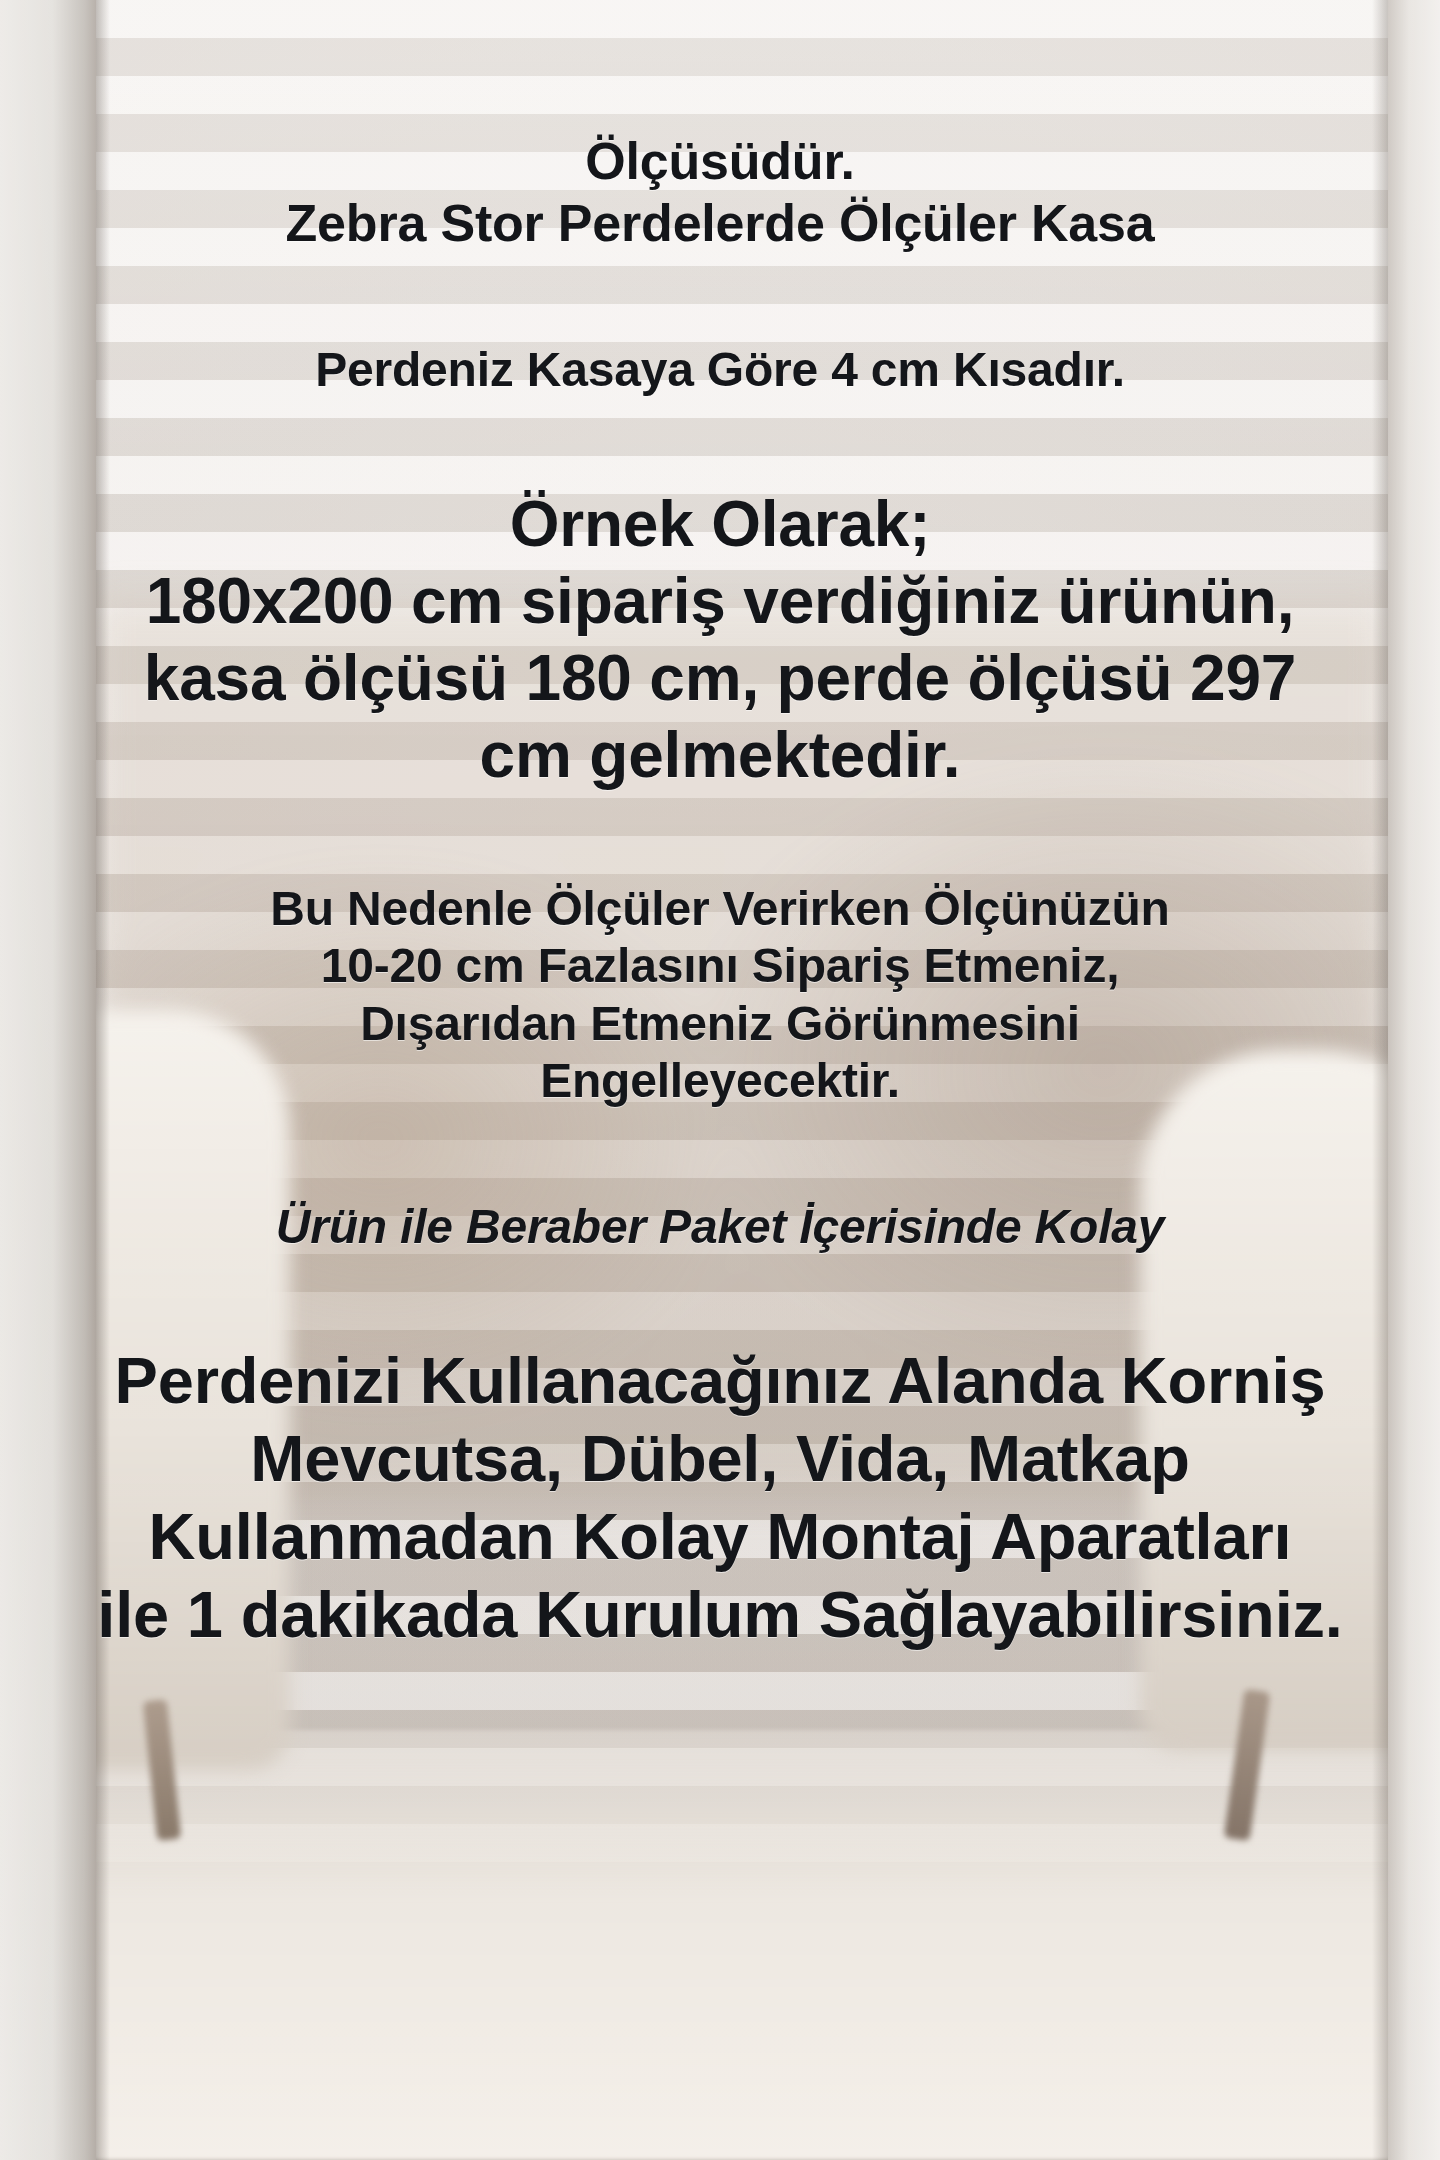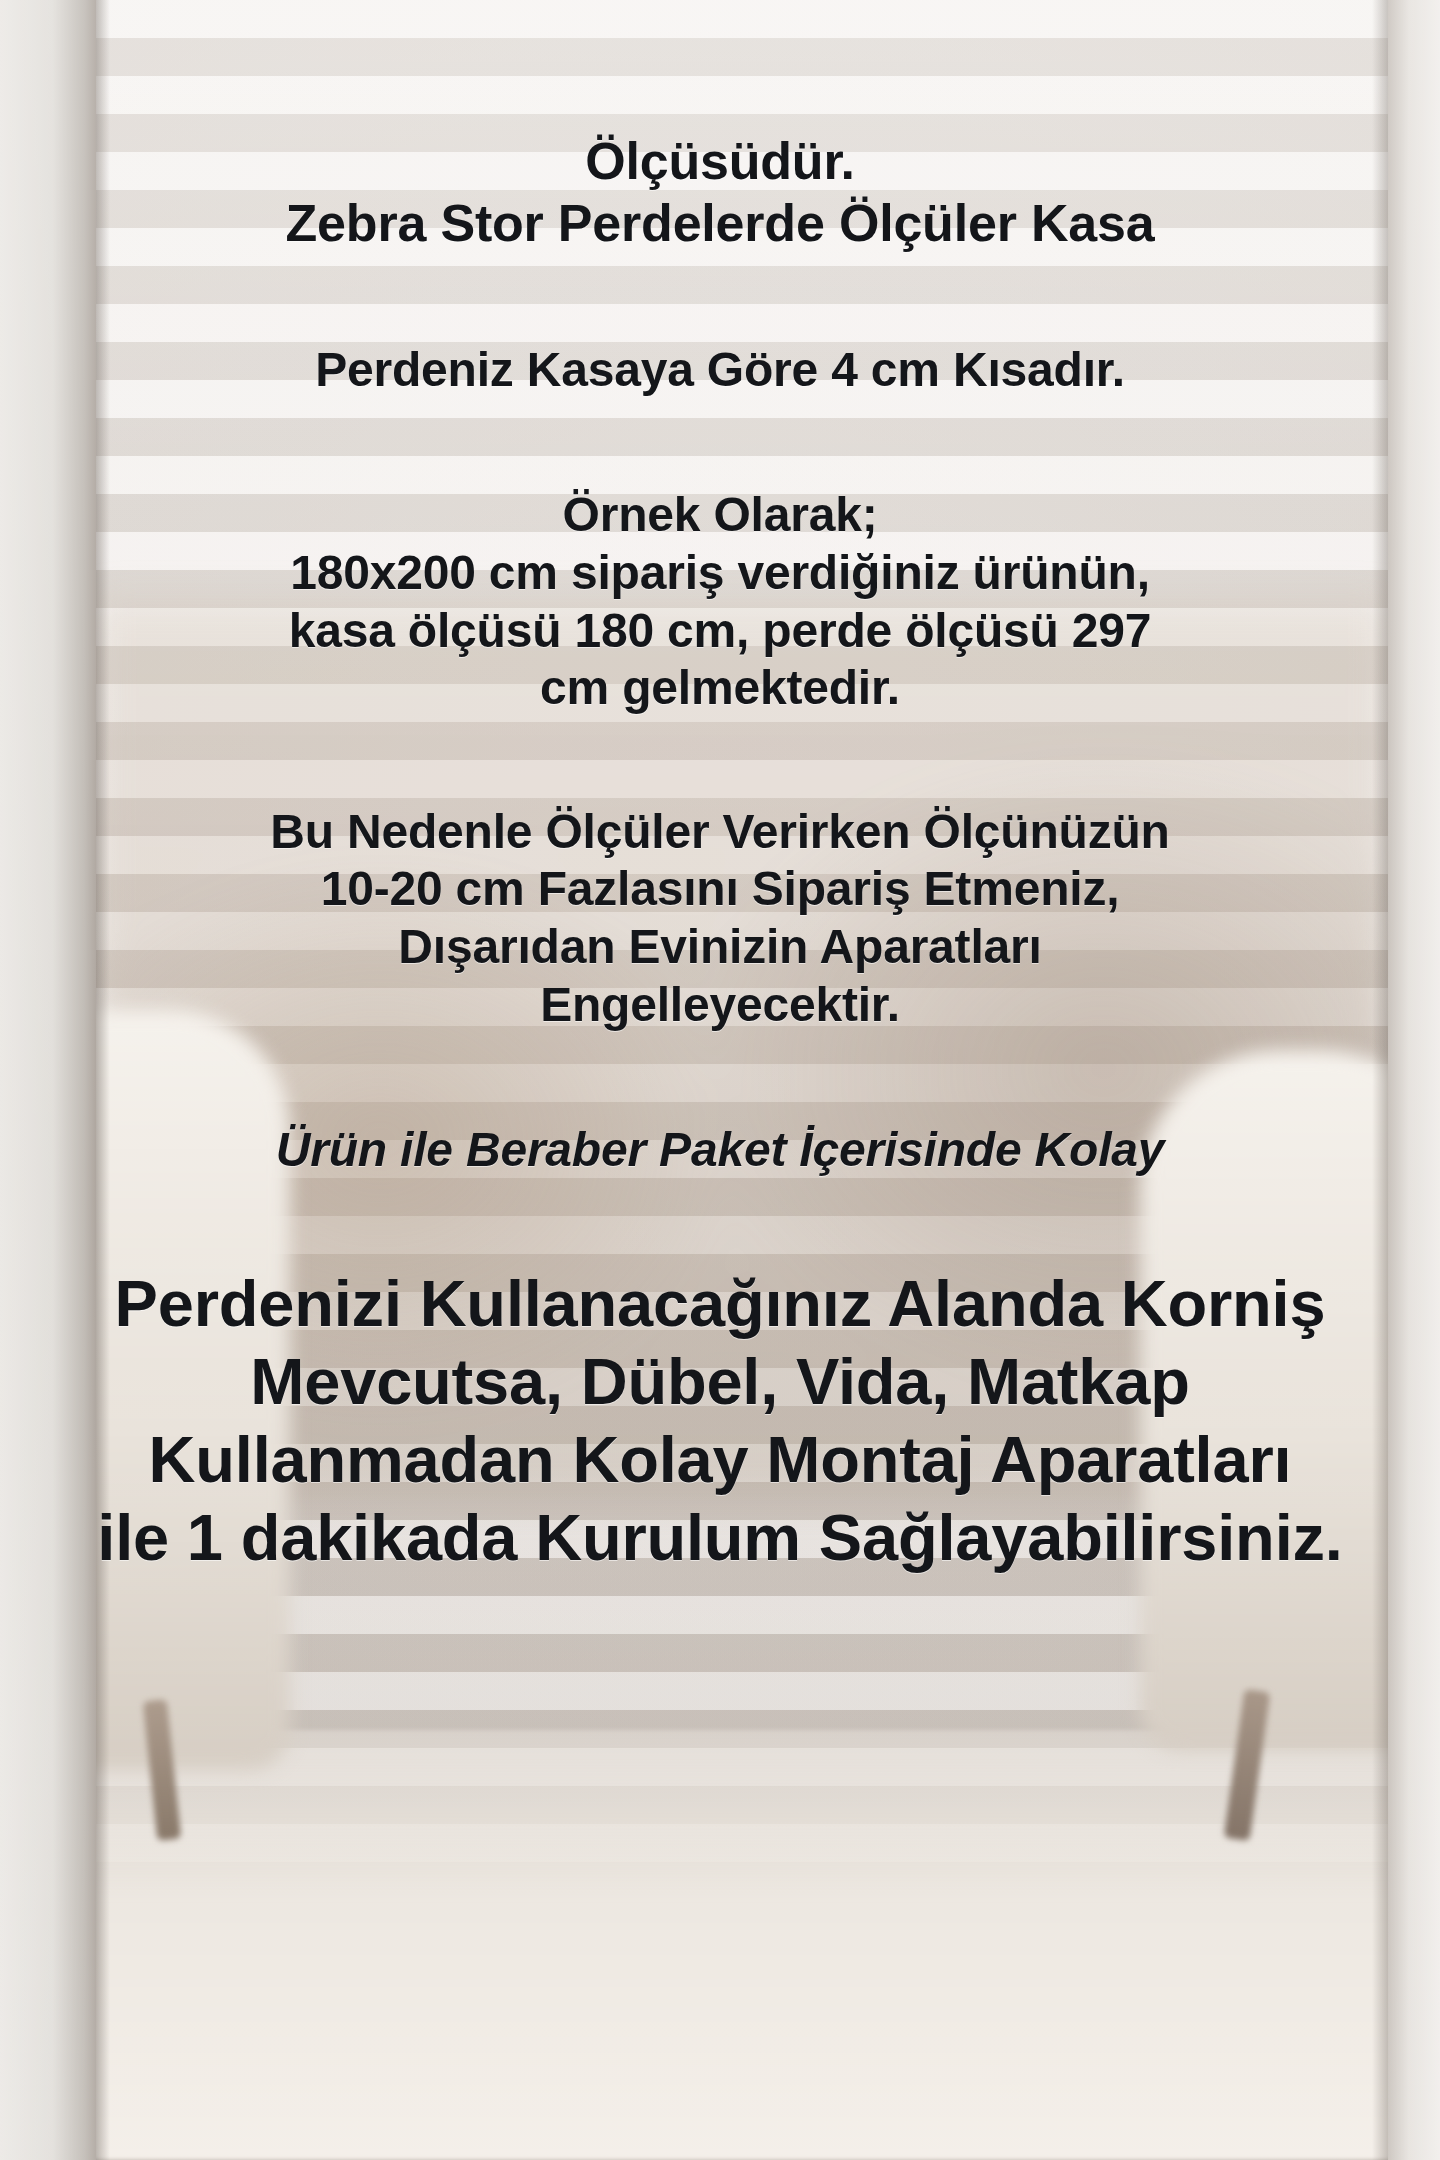--- a/index.html
+++ b/index.html
@@ -165,21 +165,21 @@
     text-align: center;
     color: #14161a;
     font-weight: 700;
     line-height: 1.20;
     letter-spacing: -0.2px;
     text-shadow: 0 1px 0 rgba(255,255,255,0.55);
   }
 
   .p-title   { font-size: 52px; margin-bottom: 0; }
   .p-2       { font-size: 48px; margin-top: 86px; }
-  .p-3       { font-size: 48px; margin-top: 88px; }
+  .p-3       { font-size: 64px; margin-top: 88px; }
   .p-4       { font-size: 48px; margin-top: 86px; }
   .p-5       { font-size: 48px; margin-top: 88px; font-style: italic; }
   .p-6       { font-size: 65px; margin-top: 86px; }
 
   .para .line { display: block; }
 </style>
 </head>
 <body>
 
 <div id="bg"></div>
@@ -211,21 +211,21 @@
   <div class="para p-3">
     <span class="line">Örnek Olarak;</span>
     <span class="line">180x200 cm sipariş verdiğiniz ürünün,</span>
     <span class="line">kasa ölçüsü 180 cm, perde ölçüsü 297</span>
     <span class="line">cm gelmektedir.</span>
   </div>
 
   <div class="para p-4">
     <span class="line">Bu Nedenle Ölçüler Verirken Ölçünüzün</span>
     <span class="line">10-20 cm Fazlasını Sipariş Etmeniz,</span>
-    <span class="line">Dışarıdan Evinizin Aparatları</span>
+    <span class="line">Dışarıdan Etmeniz Görünmesini</span>
     <span class="line">Engelleyecektir.</span>
   </div>
 
   <div class="para p-5">
     <span class="line">Ürün ile Beraber Paket İçerisinde Kolay</span>
   </div>
 
   <div class="para p-6">
     <span class="line">Perdenizi Kullanacağınız Alanda Korniş</span>
     <span class="line">Mevcutsa, Dübel, Vida, Matkap</span>

